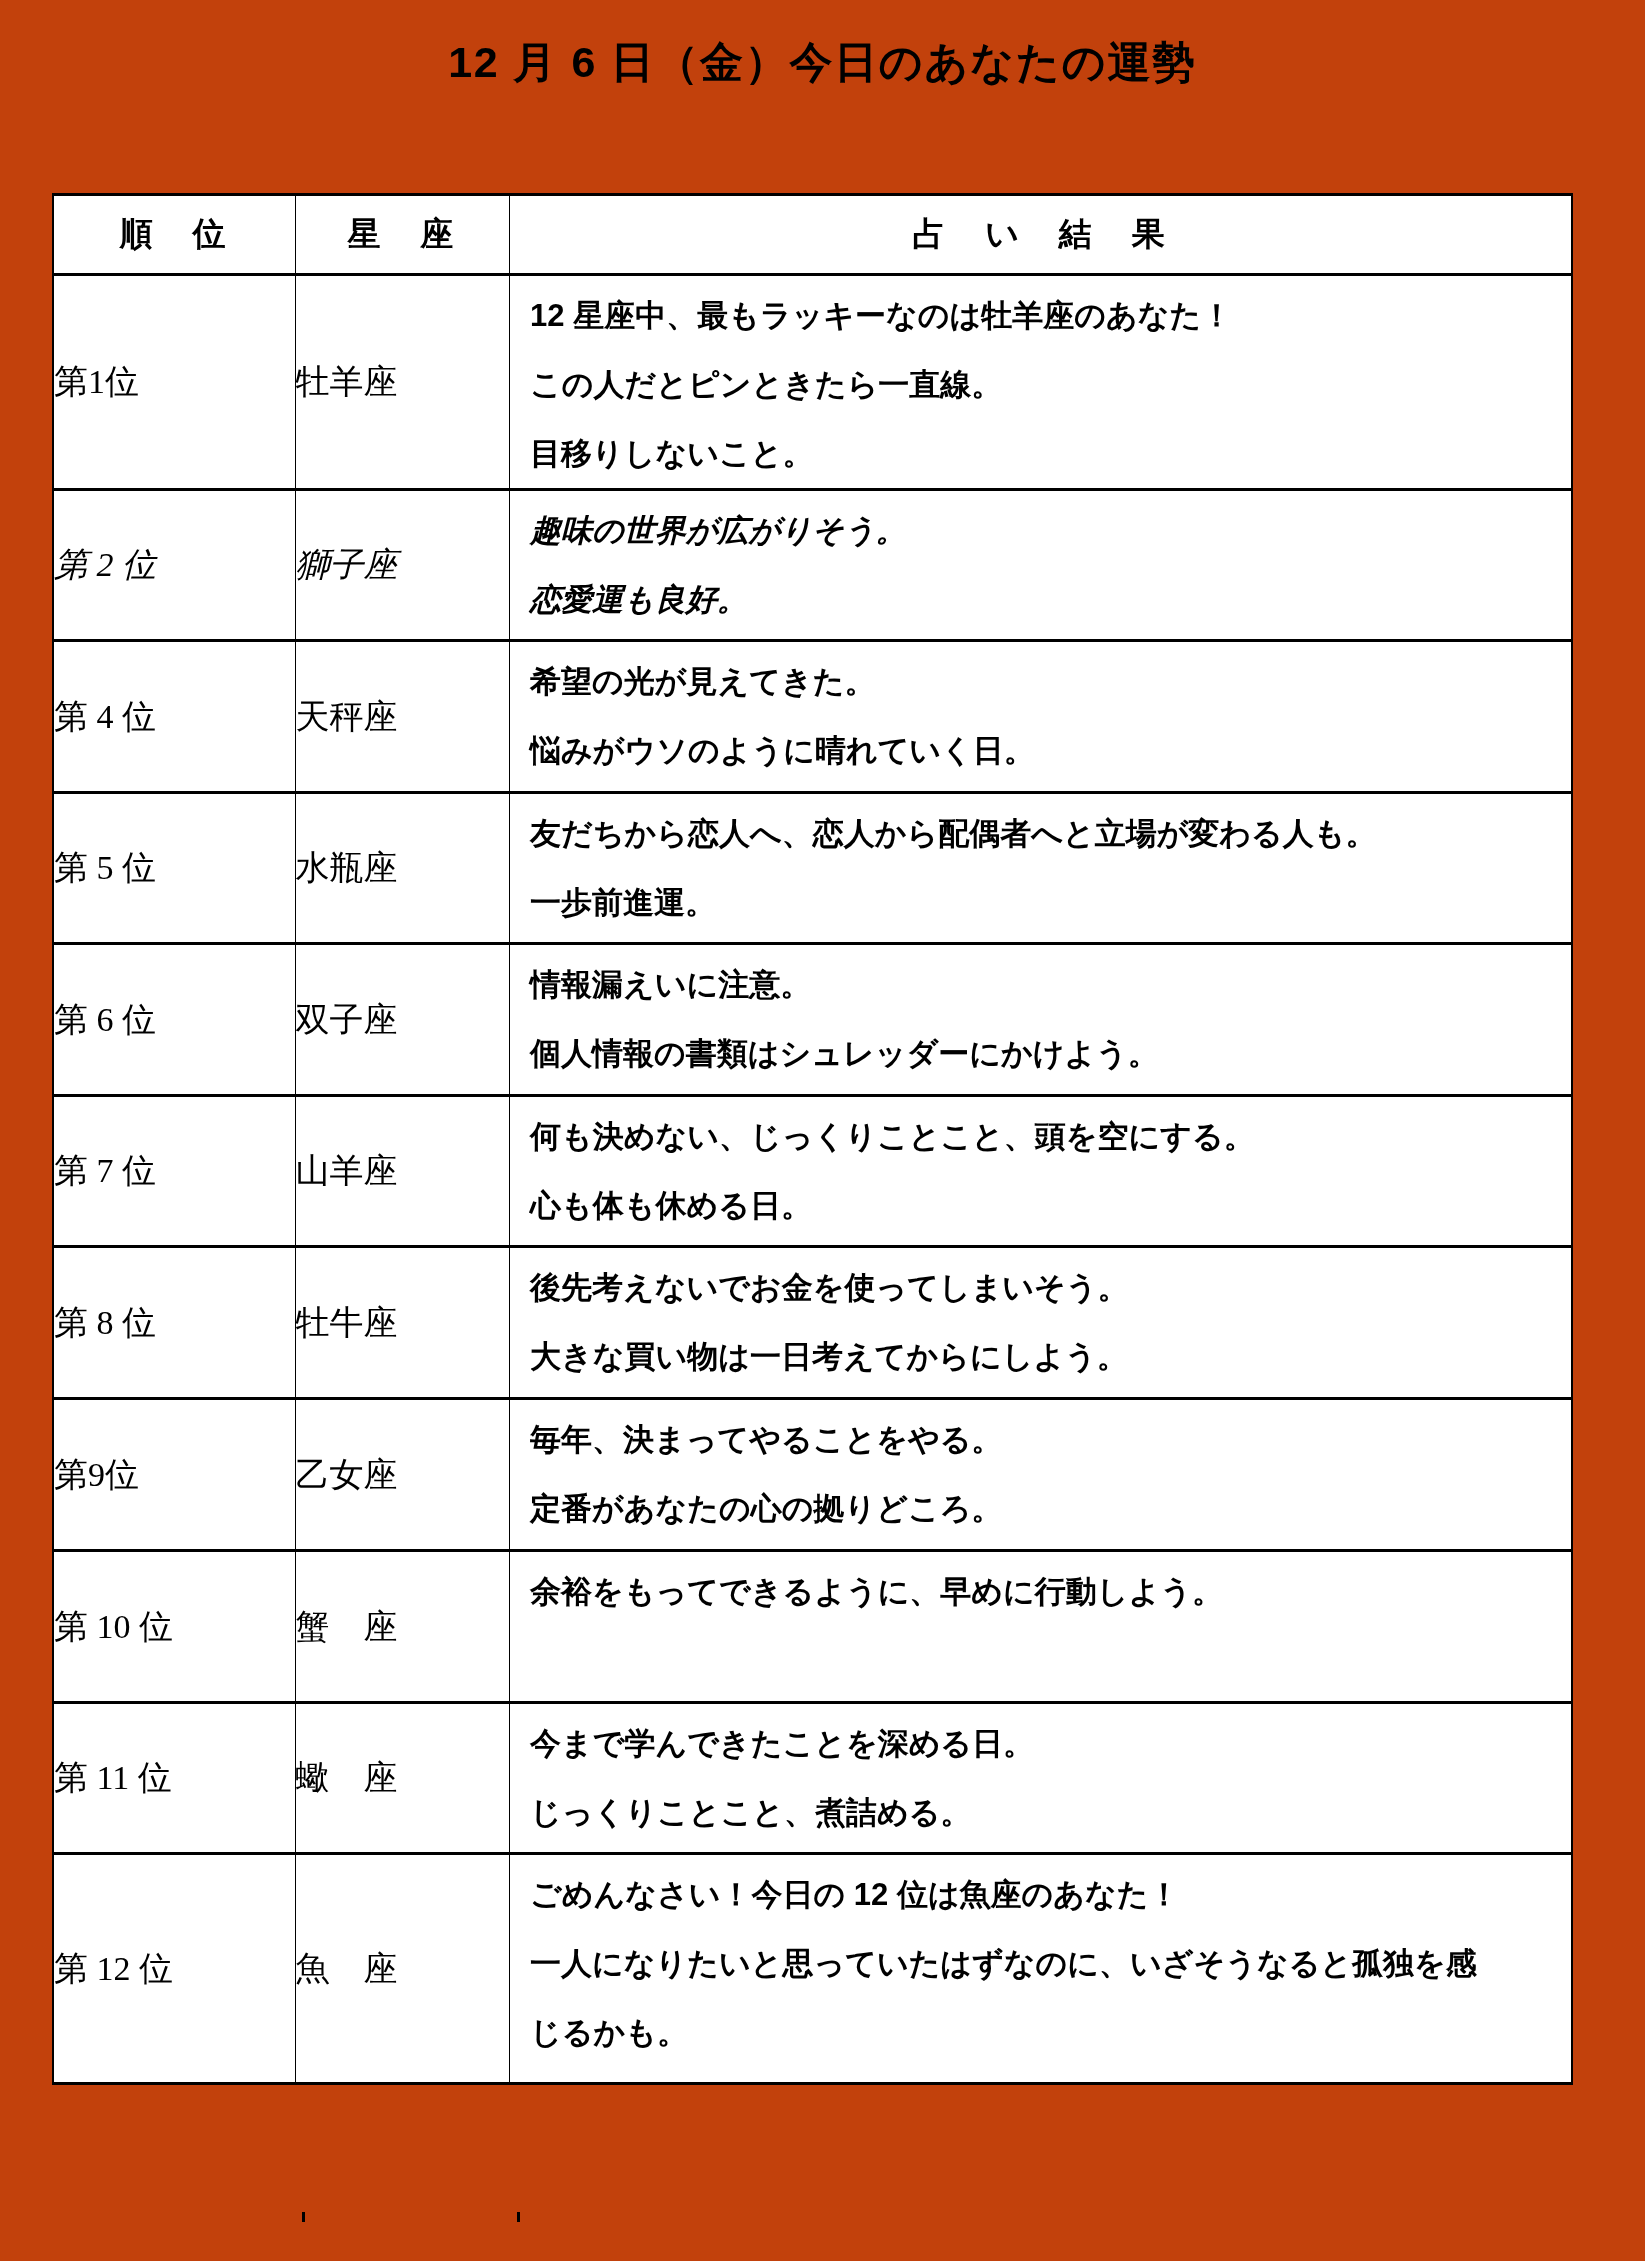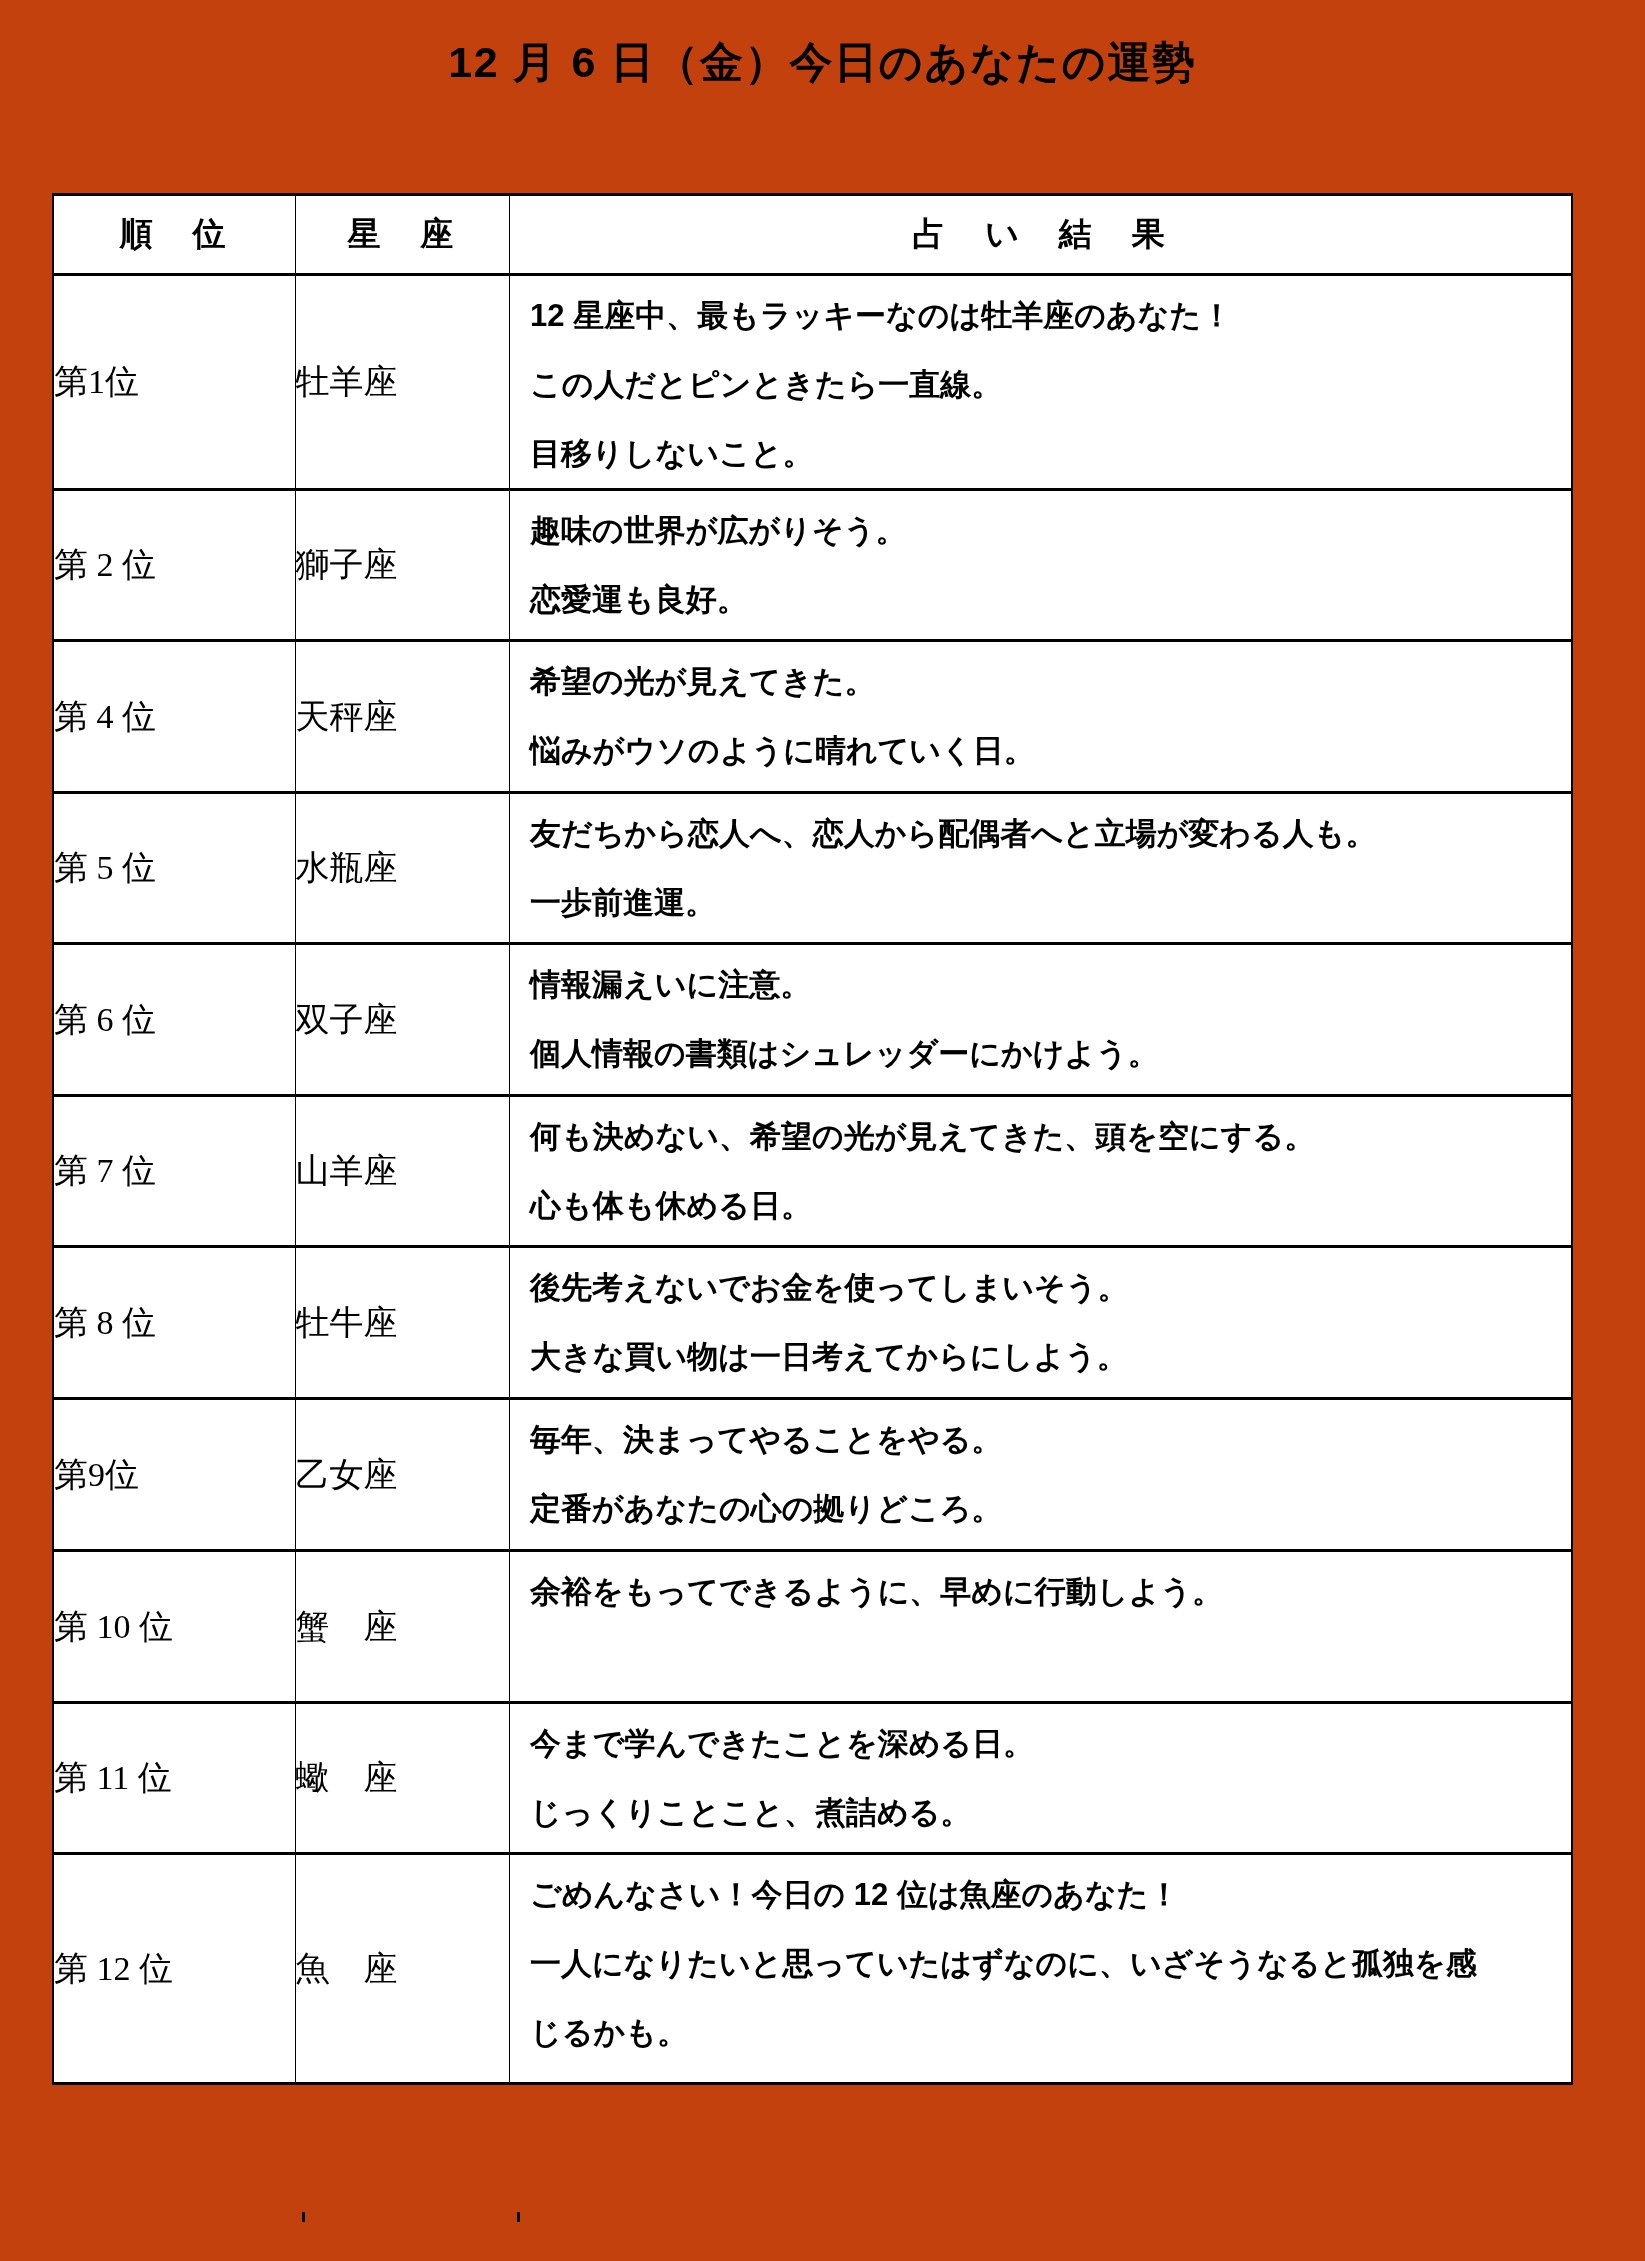--- a/index.html
+++ b/index.html
@@ -108,21 +108,21 @@
     <tbody id="fortune-rows">
         <tr style="height: 197px;">
           <td class="rank-cell">第1位</td>
           <td class="sign-cell">牡羊座</td>
           <td class="result-cell">
             <div class="fortune-line">12 星座中、最もラッキーなのは牡羊座のあなた！</div>
             <div class="fortune-line">この人だとピンときたら一直線。</div>
             <div class="fortune-line">目移りしないこと。</div>
           </td>
         </tr>
-        <tr style="height: 151px;">
+        <tr style="height: 151px; font-style: italic;">
           <td class="rank-cell">第 2 位</td>
           <td class="sign-cell">獅子座</td>
           <td class="result-cell">
             <div class="fortune-line">趣味の世界が広がりそう。</div>
             <div class="fortune-line">恋愛運も良好。</div>
           </td>
         </tr>
         <tr style="height: 152px;">
           <td class="rank-cell">第 4 位</td>
           <td class="sign-cell">天秤座</td>
@@ -144,21 +144,21 @@
           <td class="sign-cell">双子座</td>
           <td class="result-cell">
             <div class="fortune-line">情報漏えいに注意。</div>
             <div class="fortune-line">個人情報の書類はシュレッダーにかけよう。</div>
           </td>
         </tr>
         <tr style="height: 151px;">
           <td class="rank-cell">第 7 位</td>
           <td class="sign-cell">山羊座</td>
           <td class="result-cell">
-            <div class="fortune-line">何も決めない、希望の光が見えてきた、頭を空にする。</div>
+            <div class="fortune-line">何も決めない、じっくりことこと、頭を空にする。</div>
             <div class="fortune-line">心も体も休める日。</div>
           </td>
         </tr>
         <tr style="height: 152px;">
           <td class="rank-cell">第 8 位</td>
           <td class="sign-cell">牡牛座</td>
           <td class="result-cell">
             <div class="fortune-line">後先考えないでお金を使ってしまいそう。</div>
             <div class="fortune-line">大きな買い物は一日考えてからにしよう。</div>
           </td>

